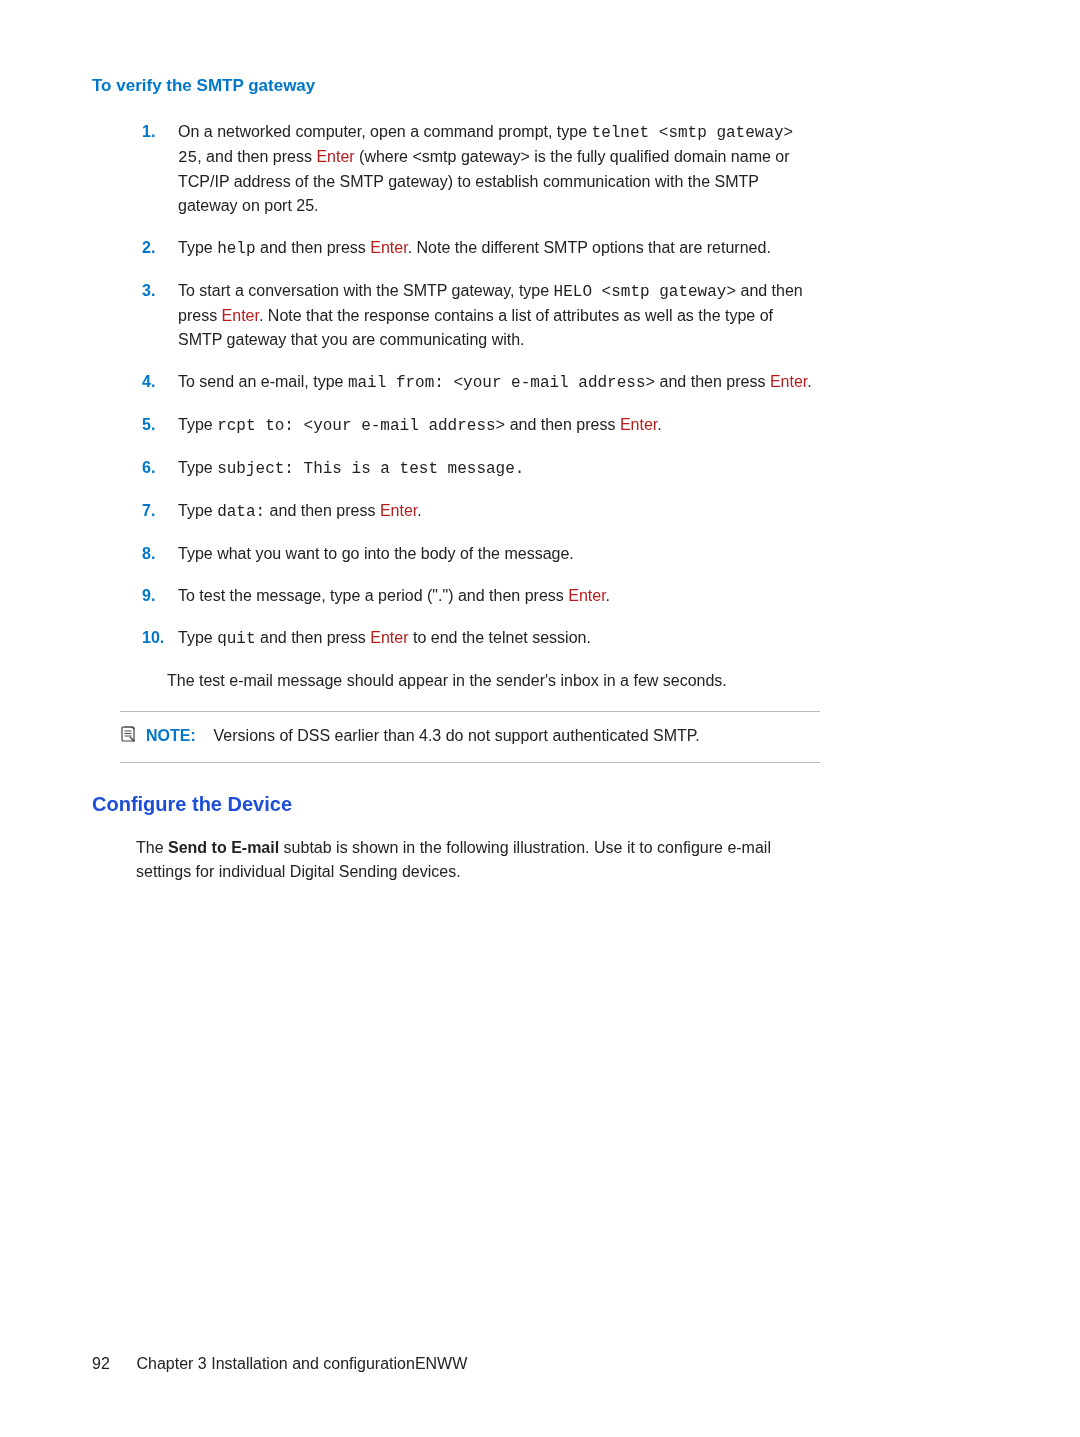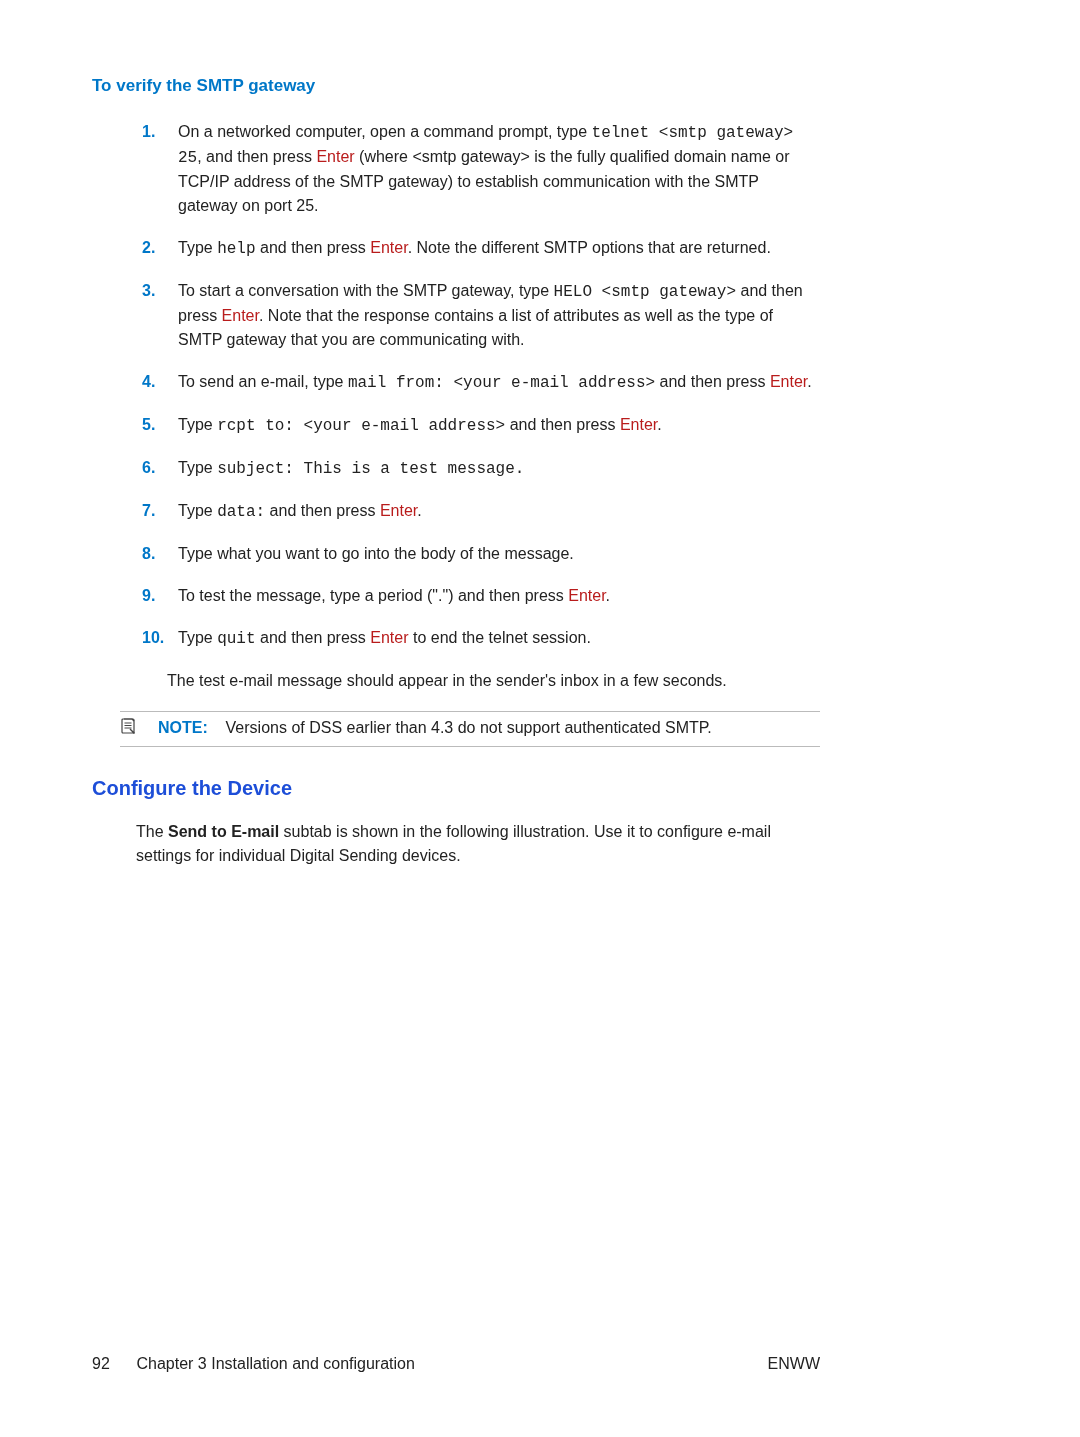--- a/index.html
+++ b/index.html
@@ -62,47 +62,46 @@
   }
   .para {
     margin: 0 0 18px 28px;
     font-size: 16px;
     line-height: 1.5;
   }
   .note-block {
     margin: 0 0 0 28px;
     border-top: 1px solid #bbb;
     border-bottom: 1px solid #bbb;
-    padding: 4px 0;
+    padding: 12px 0;
     font-size: 16px;
     line-height: 1.5;
     display: flex;
     align-items: flex-start;
-    gap: 20px;
+    gap: 8px;
   }
   .note-icon {
     flex: 0 0 auto;
     margin-top: 1px;
   }
   .note-label {
     color: #0077c8;
     font-weight: 700;
   }
   .indent-text {
     margin-left: 44px;
     font-size: 16px;
     line-height: 1.5;
   }
   .footer {
     position: absolute;
     left: 92px;
     right: 92px;
     bottom: 64px;
     display: flex;
-    justify-content: space-between;
     font-size: 16px;
   }
 </style>
 </head>
 <body>
 
 <div class="page">
 
   <div class="h4-blue">To verify the SMTP gateway</div>
 

